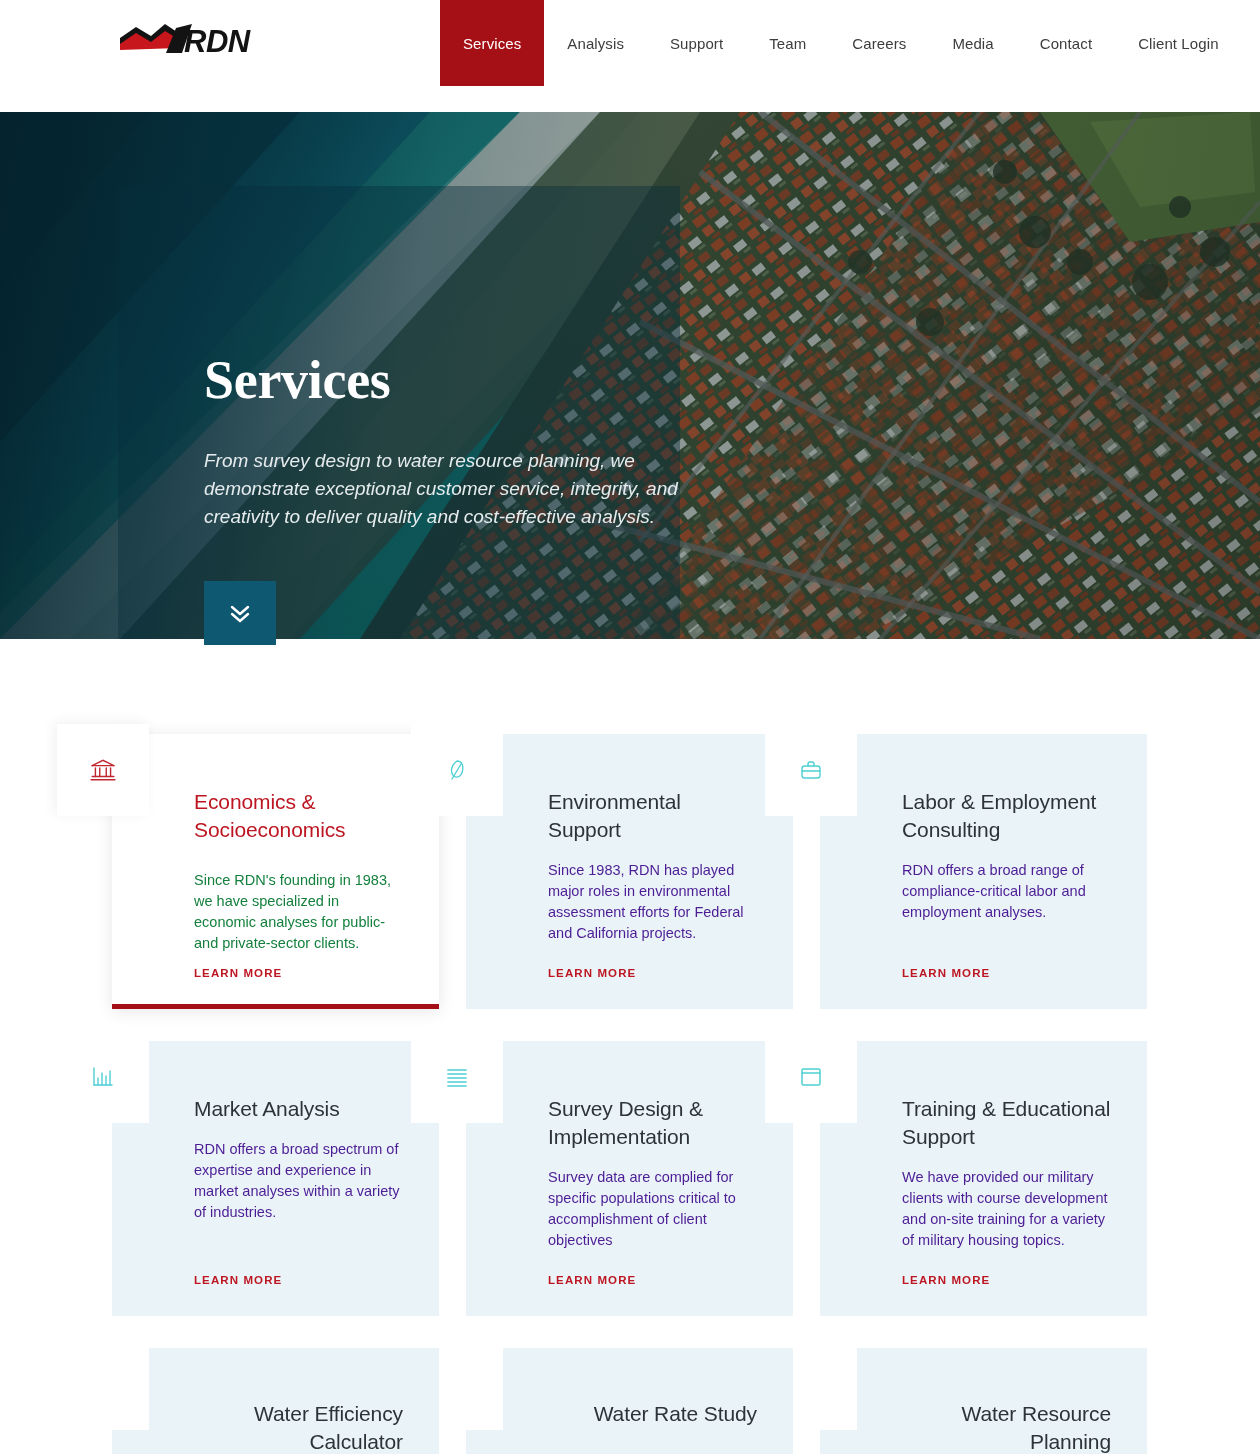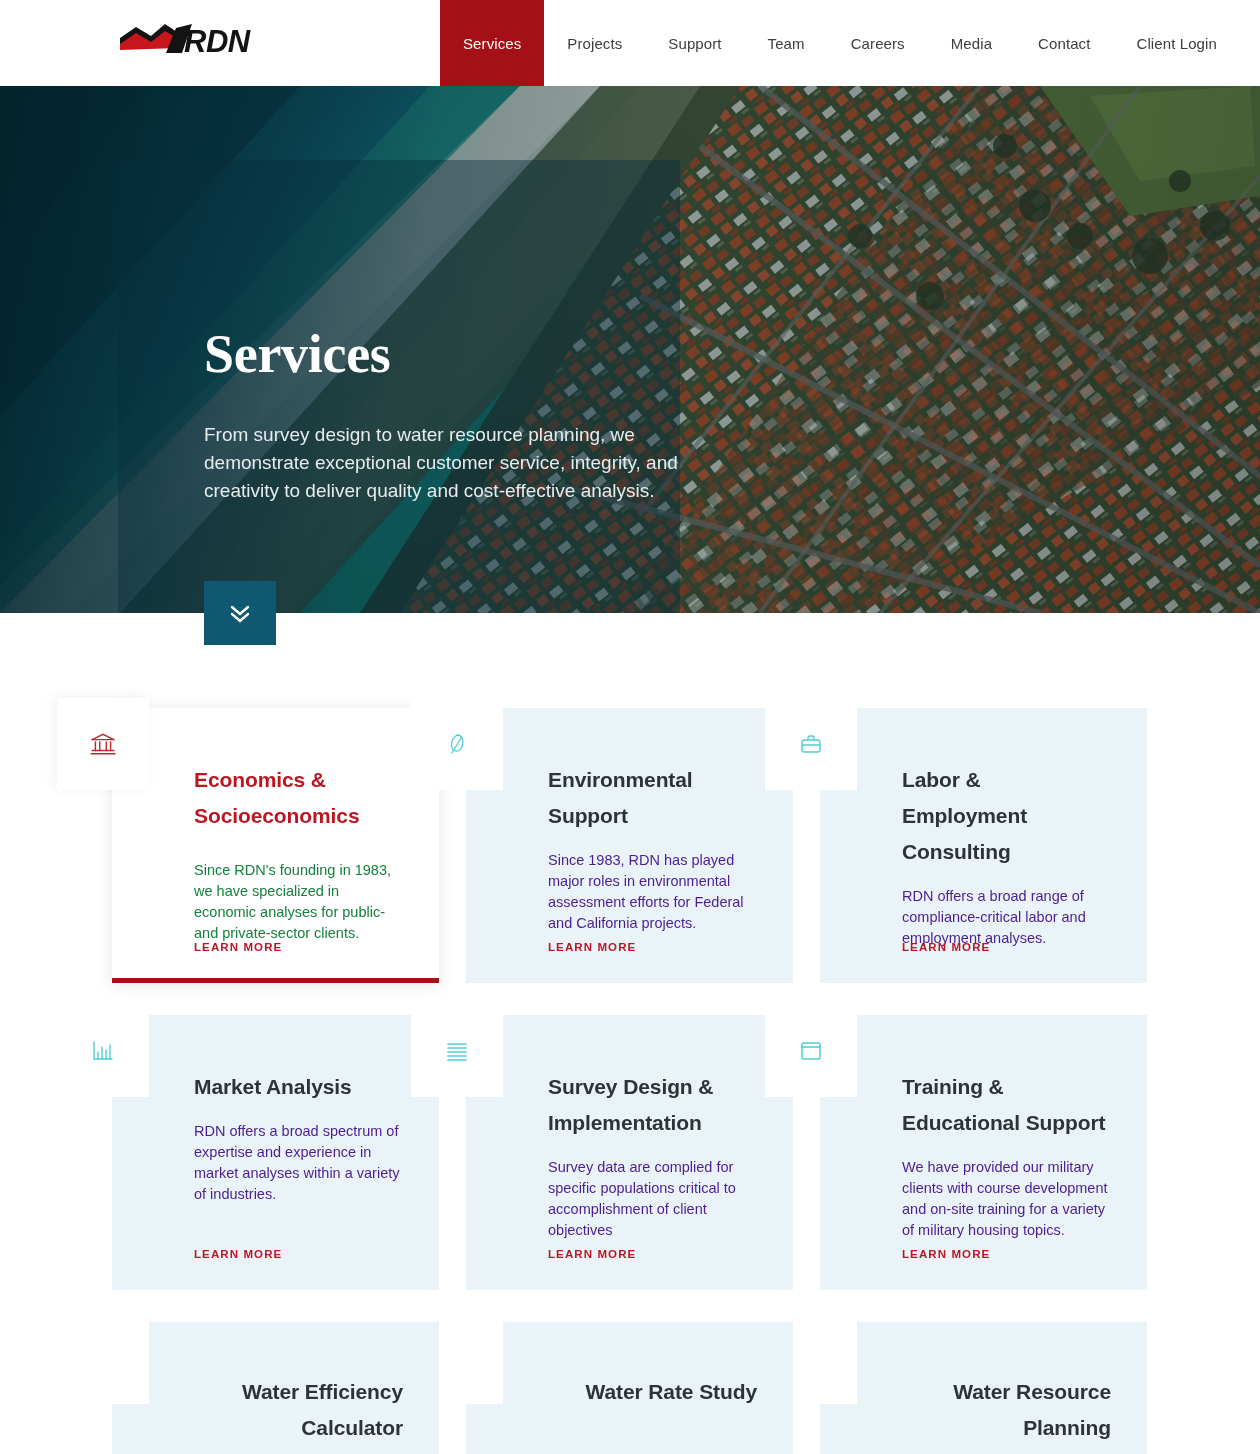--- a/index.html
+++ b/index.html
@@ -9,21 +9,21 @@
     height: 1454px;
     overflow: hidden;
     background: #ffffff;
     font-family: "Liberation Sans", sans-serif;
   }
 
   
   .site-header {
     position: relative;
     width: 1260px;
-    height: 86px;
+    height: 112px;
     background: #ffffff;
     display: flex;
     align-items: flex-start;
   }
 
   .logo-wrap {
     position: absolute;
     left: 118px;
     top: 22px;
     width: 150px;
@@ -104,20 +104,21 @@
     color: #ffffff;
     letter-spacing: -0.3px;
   }
   .hero-sub {
     margin-top: 38px;
     font-size: 19px;
     line-height: 28px;
     color: #e6ecee;
     width: 512px;
     font-weight: 400;
+    font-style: italic;
   }
   .scroll-btn {
     position: absolute;
     left: 204px;
     top: 581px;
     width: 72px;
     height: 64px;
     background: #0f5871;
     display: flex;
     align-items: center;
@@ -169,22 +170,22 @@
     background: #ffffff;
     display: flex;
     align-items: center;
     justify-content: center;
   }
   .card.featured .card-icon-box {
     box-shadow: -3px -2px 12px rgba(0,0,0,0.06);
   }
   .card-title {
     font-size: 21px;
-    line-height: 36px;
-    font-weight: 700;
+    line-height: 28px;
+    font-weight: 400;
     color: #2d3338;
     margin-bottom: 16px;
     letter-spacing: -0.1px;
   }
   .card.featured .card-title {
     color: #bd1622;
     margin-bottom: 26px;
   }
   .card-desc {
     font-size: 14.5px;
@@ -213,21 +214,21 @@
     <svg width="150" height="34" viewBox="0 0 150 34" xmlns="http://www.w3.org/2000/svg">
       <path d="M2 20 L18 8 L32 17 L46 4 L60 14 L60 26 L2 28 Z" fill="#c8161d"></path>
       <path d="M2 16 L18 5 L33 14 L47 2 L62 12 L62 18 L47 9 L33 20 L18 11 L2 22 Z" fill="#131313"></path>
       <path d="M58 6 L74 2 L64 31 L48 31 Z" fill="#131313"></path>
       <text x="66" y="30" font-family="Liberation Sans, sans-serif" font-size="31" font-weight="700" font-style="italic" fill="#131313" letter-spacing="-0.5">RDN</text>
     </svg>
   </a>
 
   <nav class="main-nav">
     <div class="nav-item active">Services</div>
-    <div class="nav-item">Projects</div>
+    <div class="nav-item">Analysis</div>
     <div class="nav-item">Support</div>
     <div class="nav-item">Team</div>
     <div class="nav-item">Careers</div>
     <div class="nav-item">Media</div>
     <div class="nav-item">Contact</div>
     <div class="nav-item">Client Login</div>
   </nav>
 </header>
 
 <section class="hero">

